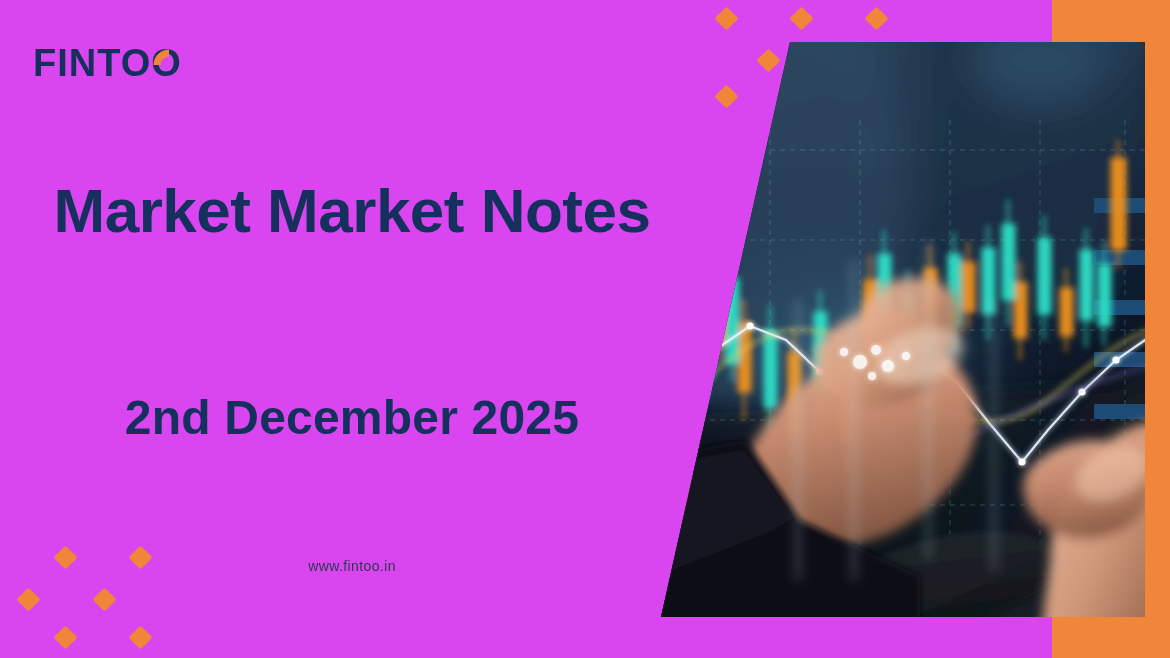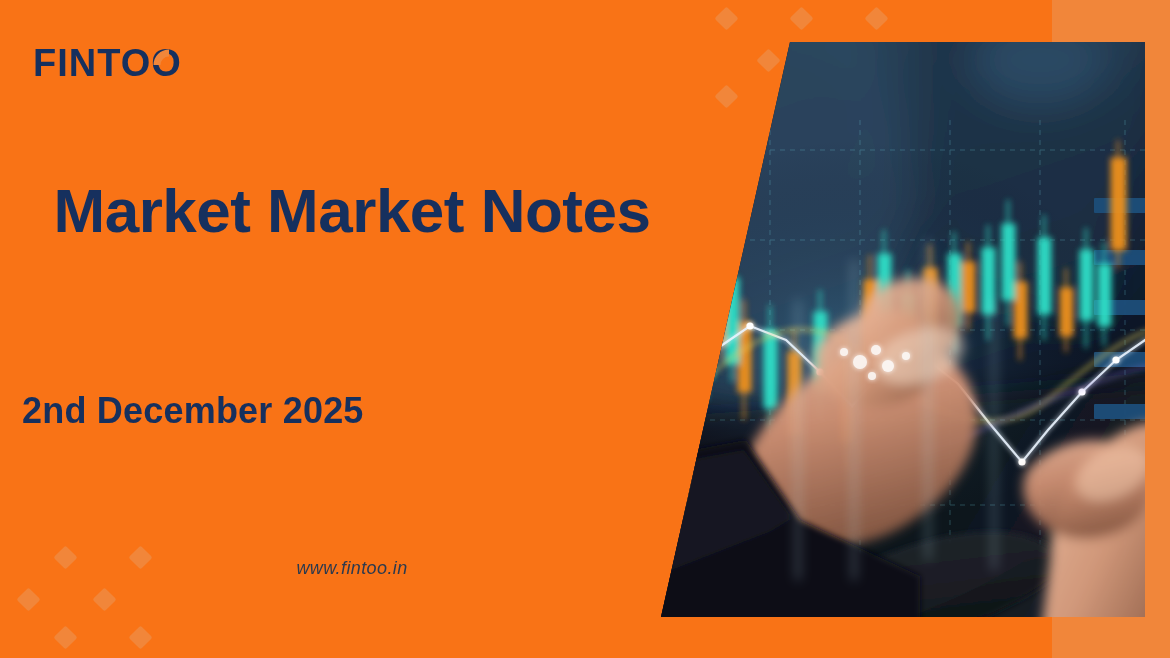--- a/index.html
+++ b/index.html
@@ -7,21 +7,21 @@
   body {
     background:#ffffff;
     font-family:"Liberation Sans", sans-serif;
     position:relative;
   }
 
   #canvas {
     position:relative;
     width:1170px;
     height:658px;
-    background:#f97316;
+    background:#d946ef;
     overflow:hidden;
   }
 
   
   #logo {
     position:absolute;
     left:33px; top:43px;
     width:180px; height:42px;
   }
   #logo svg { display:block; }
@@ -35,34 +35,34 @@
     color:#16305e;
     font-weight:bold;
     font-size:62px;
     line-height:1.08;
     letter-spacing:-0.5px;
   }
   #subhead {
     position:absolute;
     left:22px; top:390px;
     width:660px;
+    text-align:center;
     color:#16305e;
     font-weight:bold;
-    font-size:36px;
+    font-size:48px;
     letter-spacing:0.2px;
   }
   #weburl {
     position:absolute;
     left:22px; top:558px;
     width:660px;
     text-align:center;
     color:#2c3a4e;
-    font-size:18px;
+    font-size:14px;
     letter-spacing:0.4px;
-    font-style:italic;
   }
 
   
   .diamond {
     position:absolute;
     background:#f1863a;
     transform:rotate(45deg);
     border-radius:2px;
   }
 

